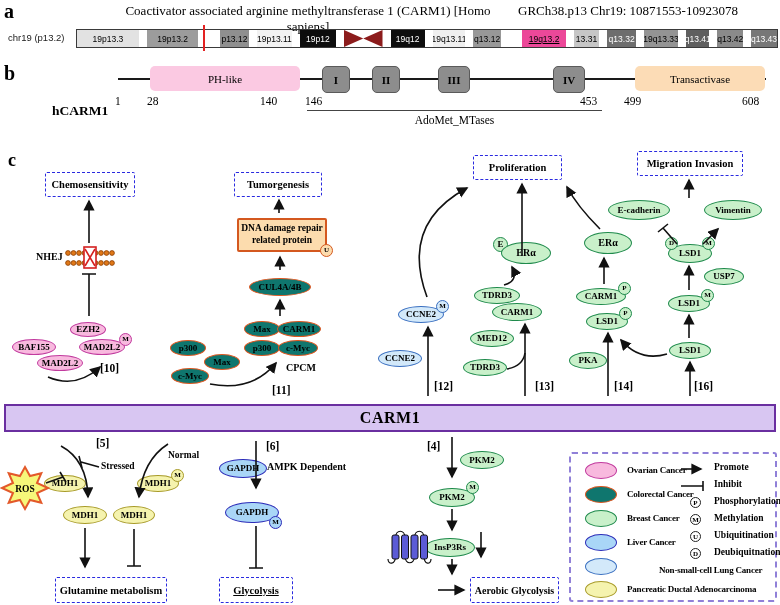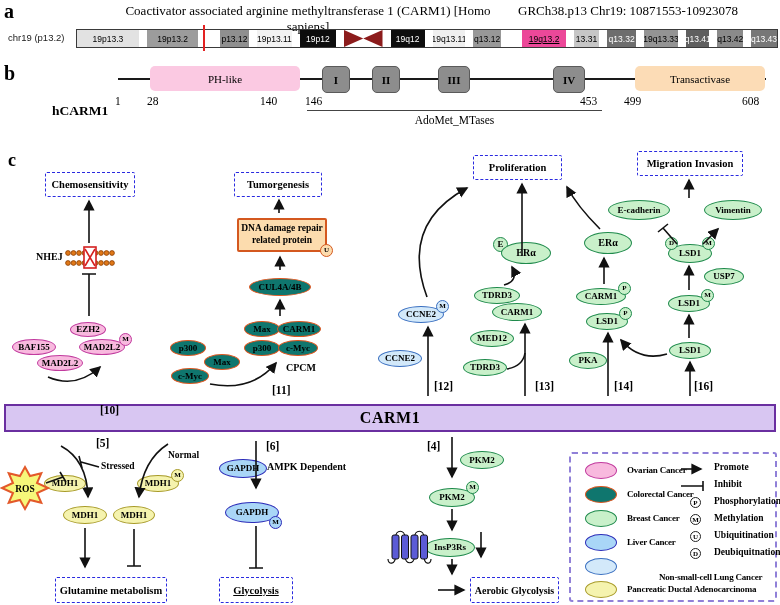--- a/index.html
+++ b/index.html
@@ -124,21 +124,21 @@
   <div class="abs freetext" style="left:36px;top:251px;">NHEJ</div>
   <div class="abs" id="repair-box">
     <span>DNA damage repair related protein</span>
     <span class="badge cr" style="right:-8px;bottom:-7px;">U</span>
   </div>
   <div class="abs freetext" style="left:286px;top:362px;">CPCM</div>
   <div class="abs freetext" style="left:101px;top:461px;font-size:9.5px;">Stressed</div>
   <div class="abs freetext" style="left:168px;top:450px;font-size:9.5px;">Normal</div>
   <div class="abs freetext" style="left:267px;top:461px;">AMPK Dependent</div>
 
-  <div class="abs reflab" style="left:100px;top:404px;">[10]</div>
+  <div class="abs reflab" style="left:100px;top:362px;">[10]</div>
   <div class="abs reflab" style="left:272px;top:384px;">[11]</div>
   <div class="abs reflab" style="left:434px;top:380px;">[12]</div>
   <div class="abs reflab" style="left:535px;top:380px;">[13]</div>
   <div class="abs reflab" style="left:614px;top:380px;">[14]</div>
   <div class="abs reflab" style="left:694px;top:380px;">[16]</div>
   <div class="abs reflab" style="left:96px;top:437px;">[5]</div>
   <div class="abs reflab" style="left:266px;top:440px;">[6]</div>
   <div class="abs reflab" style="left:427px;top:440px;">[4]</div>
 
   <div class="abs node ov" style="left:70px;top:322px;width:36px;height:15px;">EZH2</div>
@@ -319,21 +319,21 @@
   <div class="abs" id="legend">
     <div class="leg-swatch ov" style="left:14px;top:8px;"></div>
     <div class="leg-label" style="left:56px;top:11px;">Ovarian Cancer</div>
     <div class="leg-swatch cr" style="left:14px;top:32px;"></div>
     <div class="leg-label" style="left:56px;top:35px;">Colorectal Cancer</div>
     <div class="leg-swatch br" style="left:14px;top:56px;"></div>
     <div class="leg-label" style="left:56px;top:59px;">Breast Cancer</div>
     <div class="leg-swatch lv" style="left:14px;top:80px;"></div>
     <div class="leg-label" style="left:56px;top:83px;">Liver Cancer</div>
     <div class="leg-swatch ns" style="left:14px;top:104px;"></div>
-    <div class="leg-label" style="left:56px;top:118px;padding-left:32px;">Non-small-cell Lung Cancer</div>
+    <div class="leg-label" style="left:56px;top:111px;padding-left:32px;">Non-small-cell Lung Cancer</div>
     <div class="leg-swatch pd" style="left:14px;top:127px;"></div>
     <div class="leg-label" style="left:56px;top:130px;">Pancreatic Ductal Adenocarcinoma</div>
 
     <svg class="abs" style="left:108px;top:9px;" width="30" height="12">
       <defs>
           <marker id="lah" markerWidth="8" markerHeight="8" refX="6" refY="3.5" orient="auto">
             <path d="M0,0 L7,3.5 L0,7 Z" fill="#111"></path>
           </marker>
         </defs>
       <path d="M2 6 L22 6" stroke="#111" stroke-width="1.6" marker-end="url(#lah)"></path>

